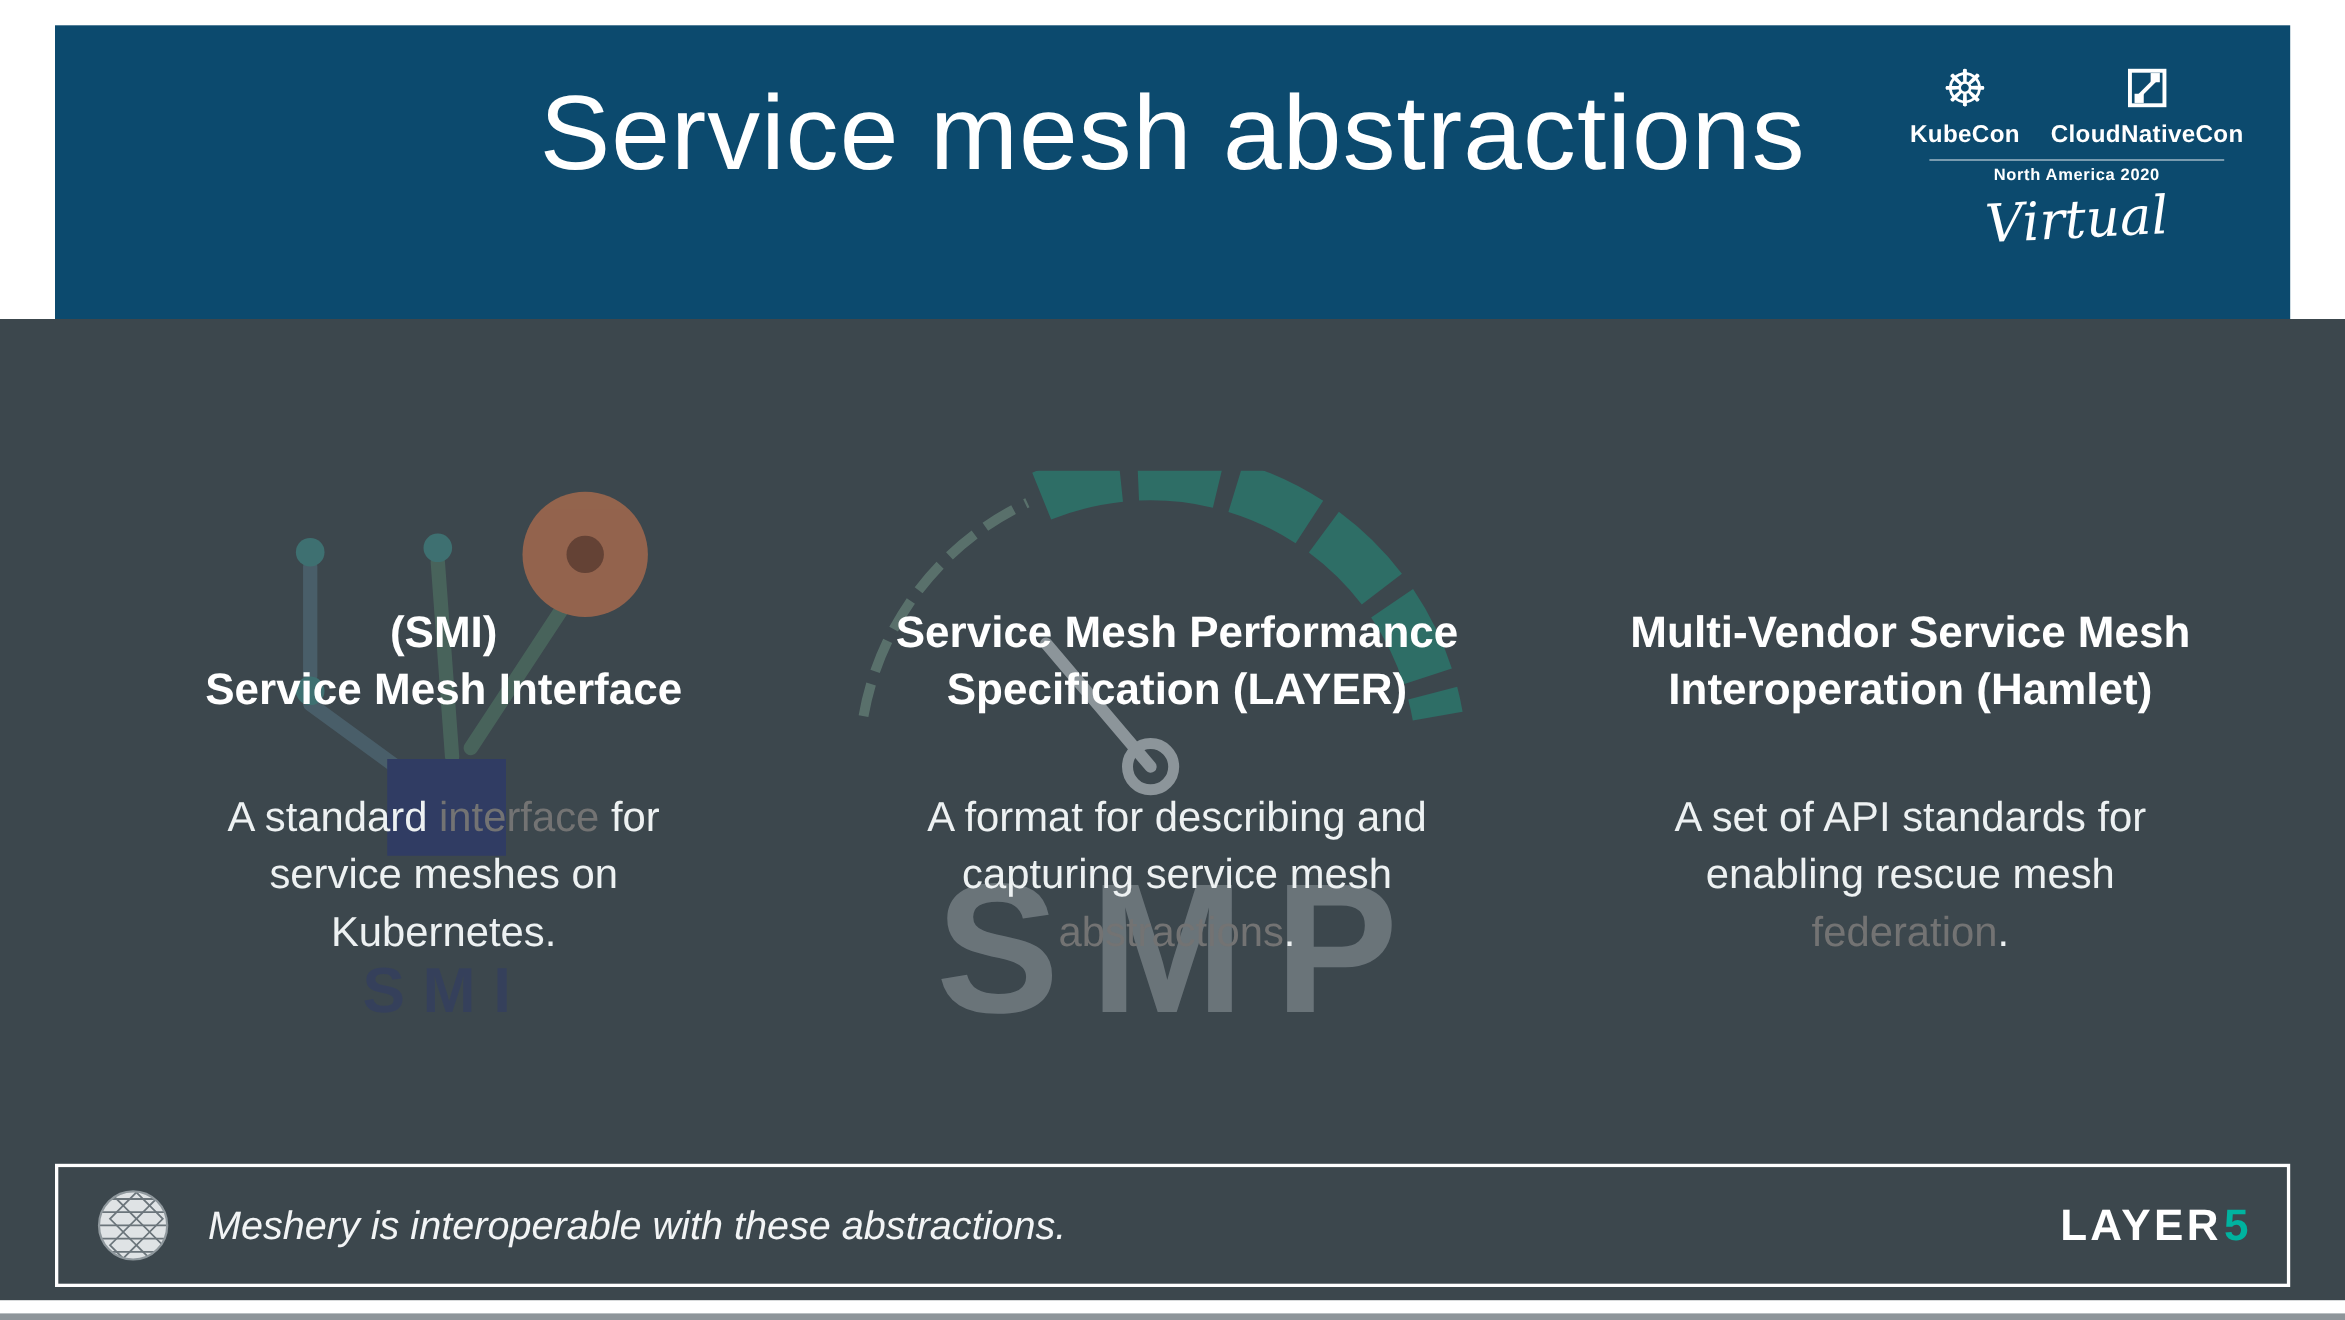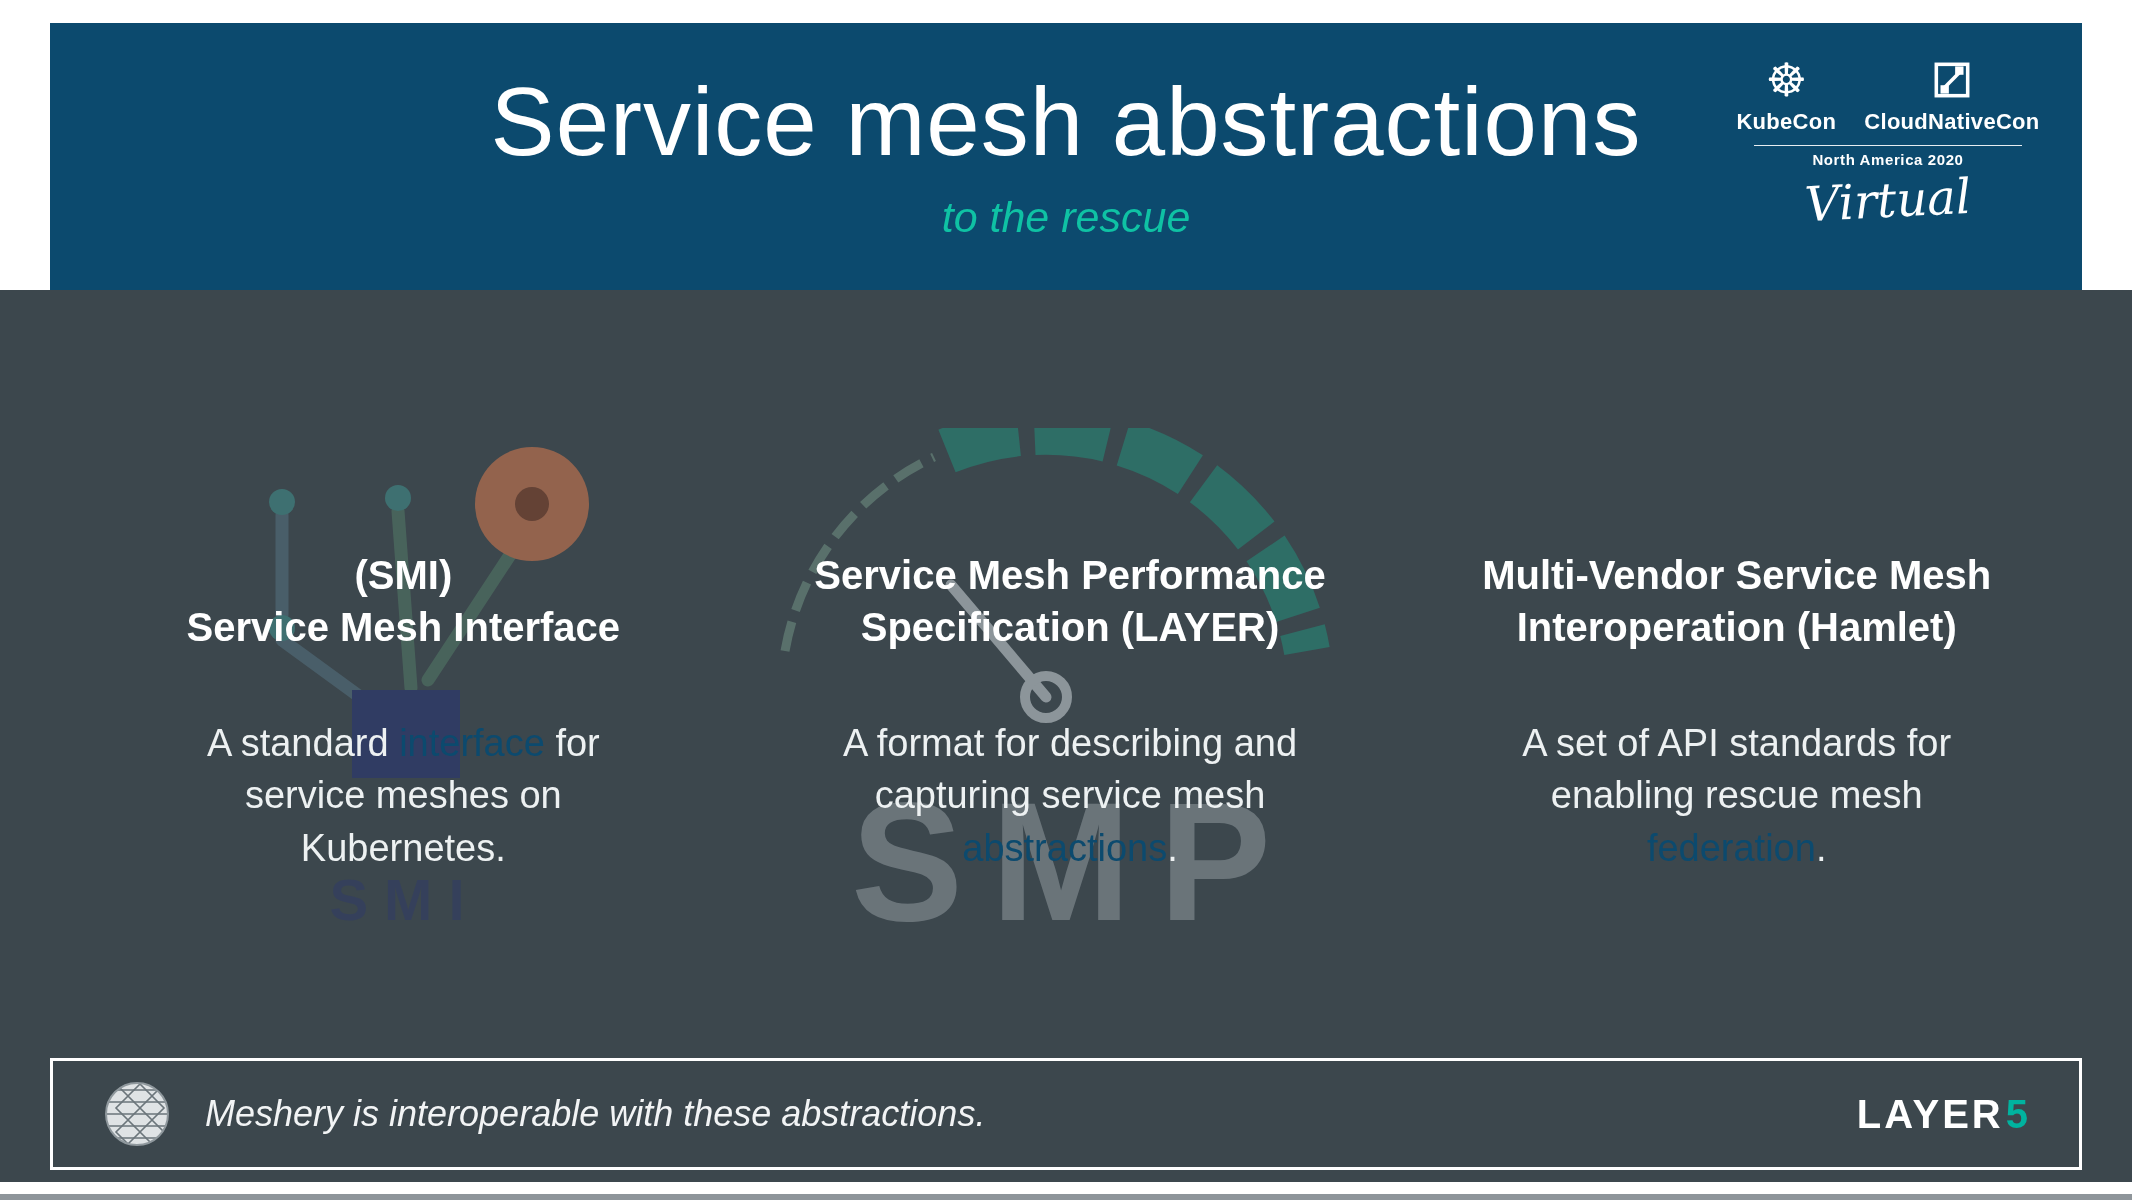--- a/index.html
+++ b/index.html
@@ -30,38 +30,37 @@
   .wm-gauge { left:755px; top:428px; }
 
   .columns { position:absolute; left:70px; top:549px; width:2000px; display:flex; z-index:2; }
   .col { flex:1 1 0; text-align:center; padding:0 20px; }
   .col h2 { color:#ffffff; font-size:40px; line-height:1.3; font-weight:700; margin-bottom:64px; }
   .col h2 span { display:block; }
   .col p { color:#EDF1F2; font-size:38px; line-height:1.38; margin:0 auto; font-weight:400; }
   .col-1 p { max-width:500px; }
   .col-2 p { max-width:560px; }
   .col-3 p { max-width:520px; }
-  .hl { color:#0c4a6e; }
+  .hl { color:#737373; }
 
   
-  .footer { position:absolute; left:50px; top:1058px; width:2032px; height:112px; border:3px solid #ffffff; display:flex; align-items:center; padding:0 48px; z-index:4; }
+  .footer { position:absolute; left:50px; top:1058px; width:2032px; height:112px; border:3px solid #ffffff; display:flex; align-items:center; padding:0 32px; z-index:4; }
   .footer-note { font-size:36px; font-style:italic; color:#F2F4F5; margin-left:32px; flex:1; }
   .layer5 { display:flex; align-items:baseline; font-weight:700; font-size:40px; letter-spacing:3px; color:#ffffff; line-height:1; }
   .layer5 .five { color:#00B39F; margin-left:2px; }
 
   .bottom-edge { position:absolute; left:0; bottom:0; width:2132px; height:6px; background:#8E959A; z-index:5; }
 </style>
 </head>
 <body>
 
 <div class="slide">
 
   <div class="header">
     <div class="title">Service mesh abstractions</div>
-    <div class="subtitle">to the rescue</div>
 
     <div class="event-logo">
       <div class="logo-row">
         <div class="logo-cell">
           <span class="kube-glyph">☸</span>
           <span class="lbl">KubeCon</span>
         </div>
         <div class="logo-divider"></div>
         <div class="logo-cell">
           <svg width="46" height="46" viewBox="0 0 44 44">

